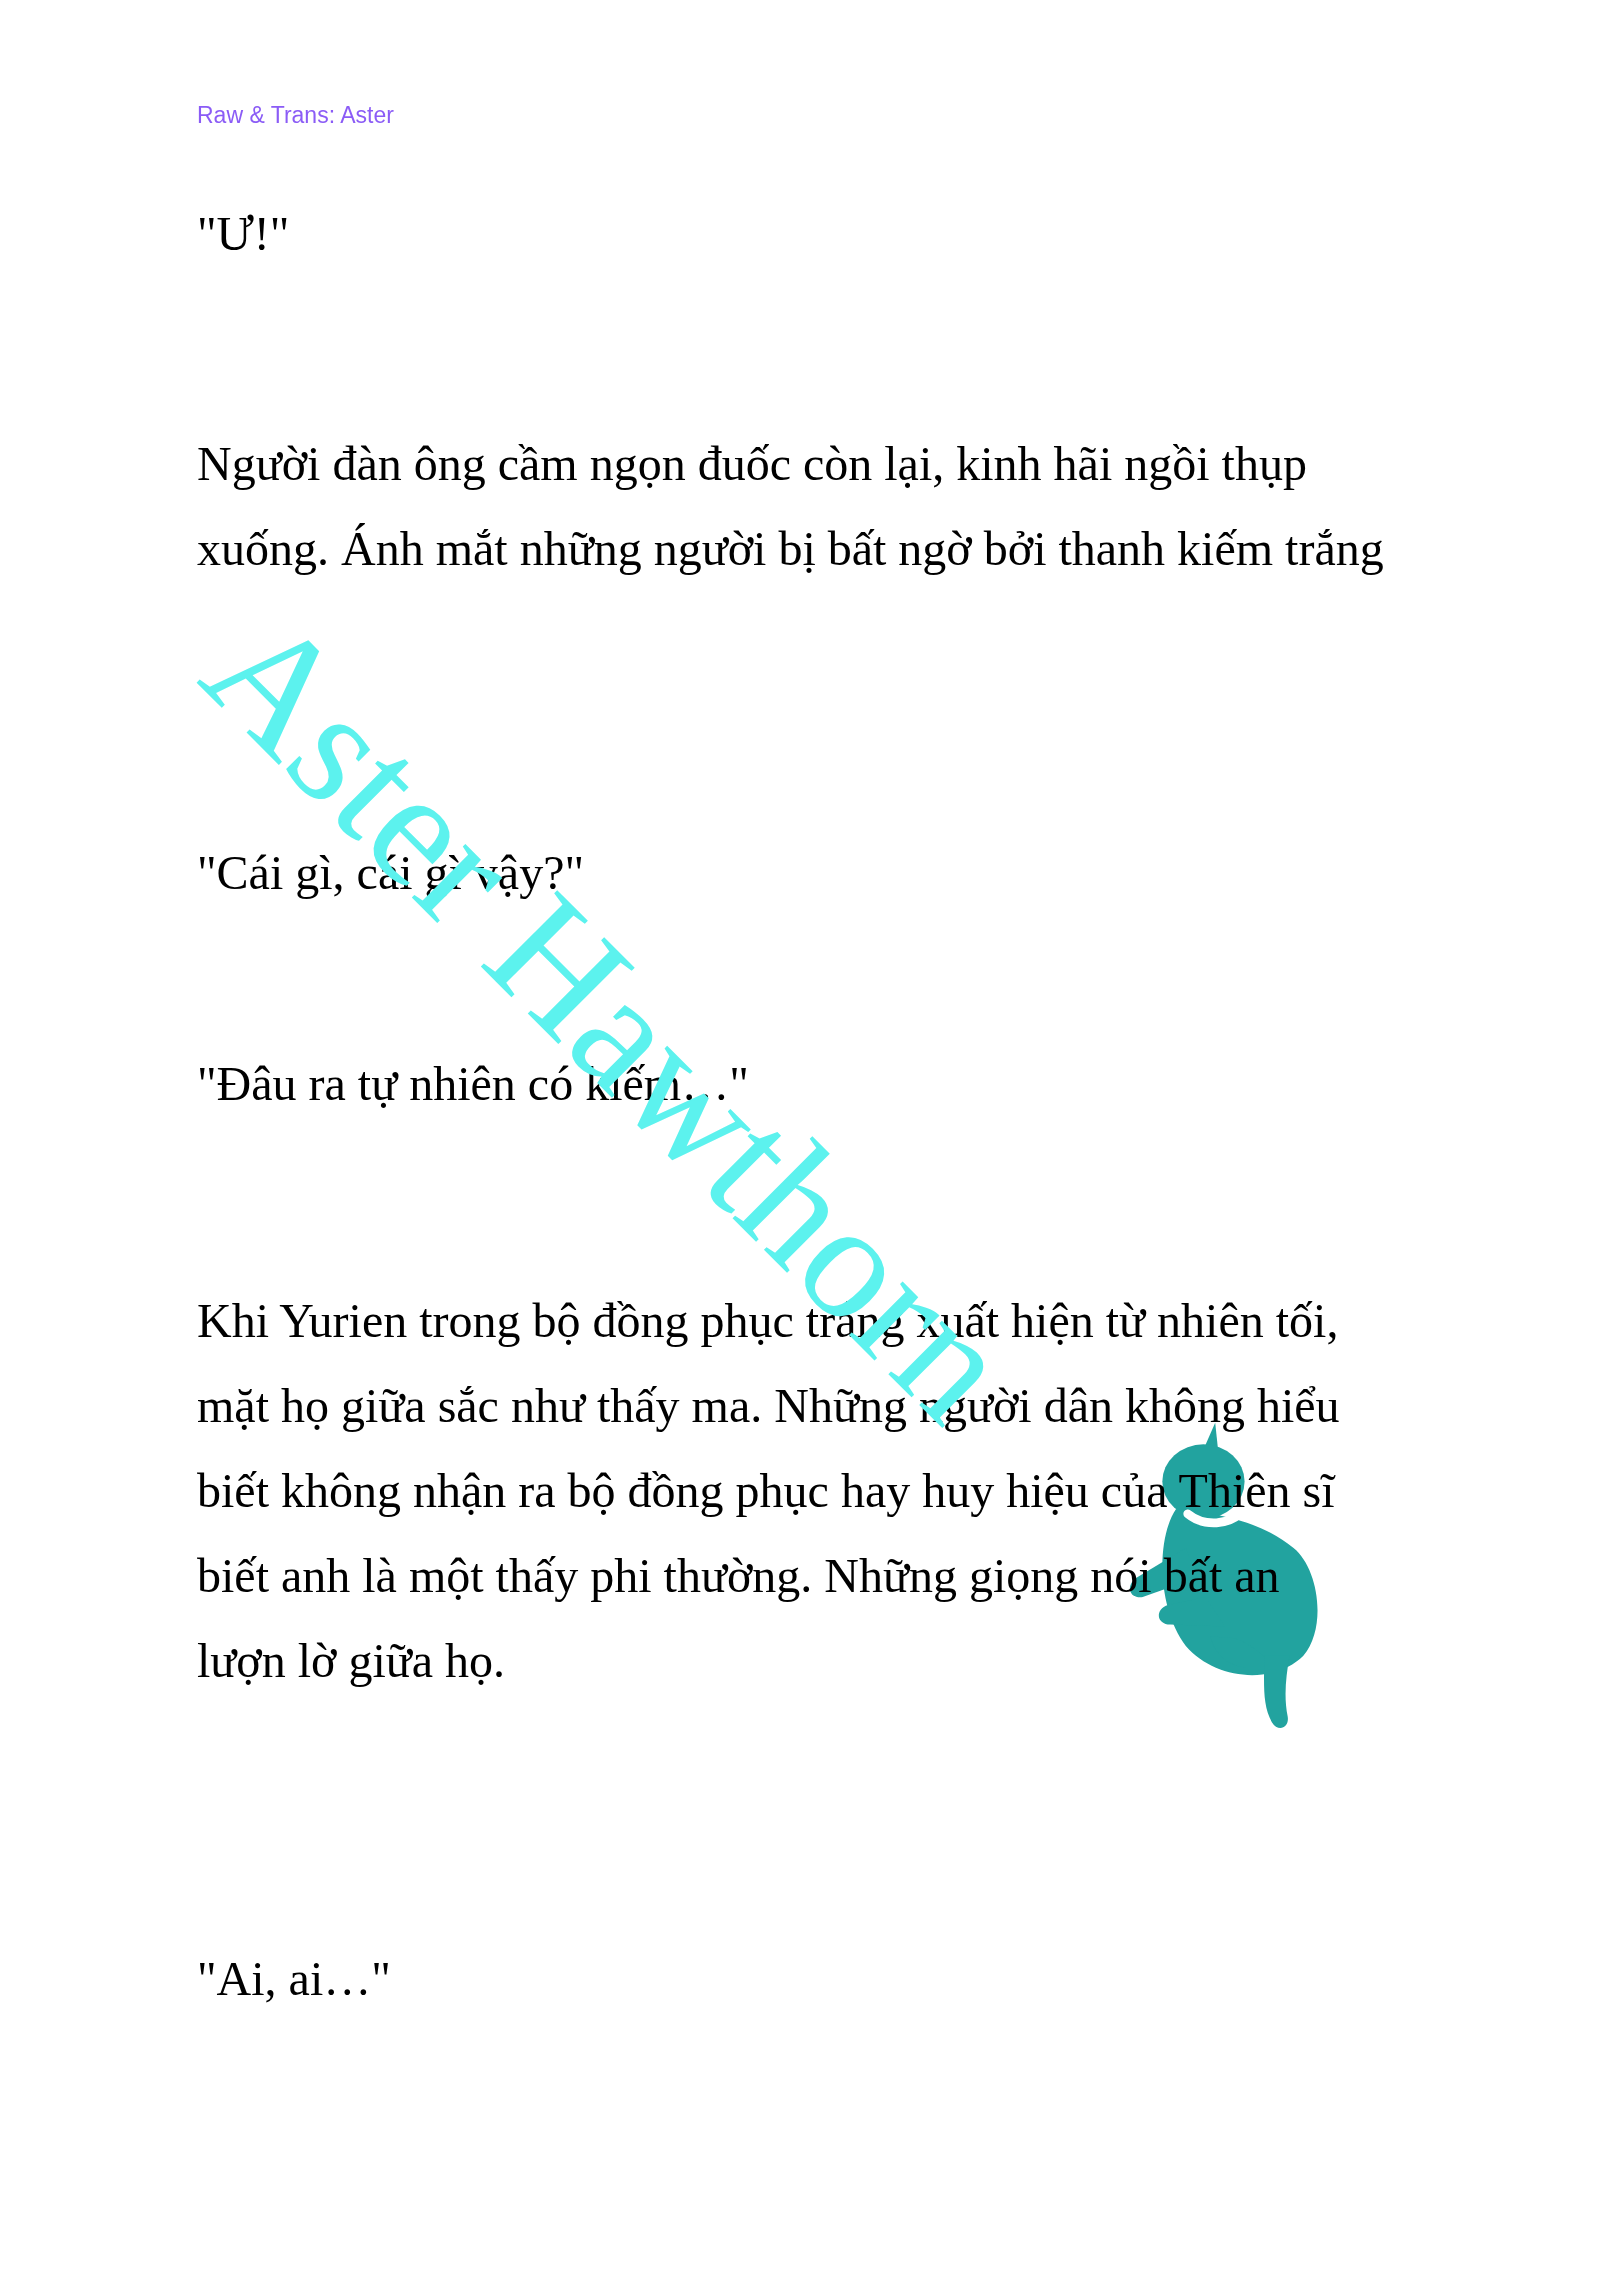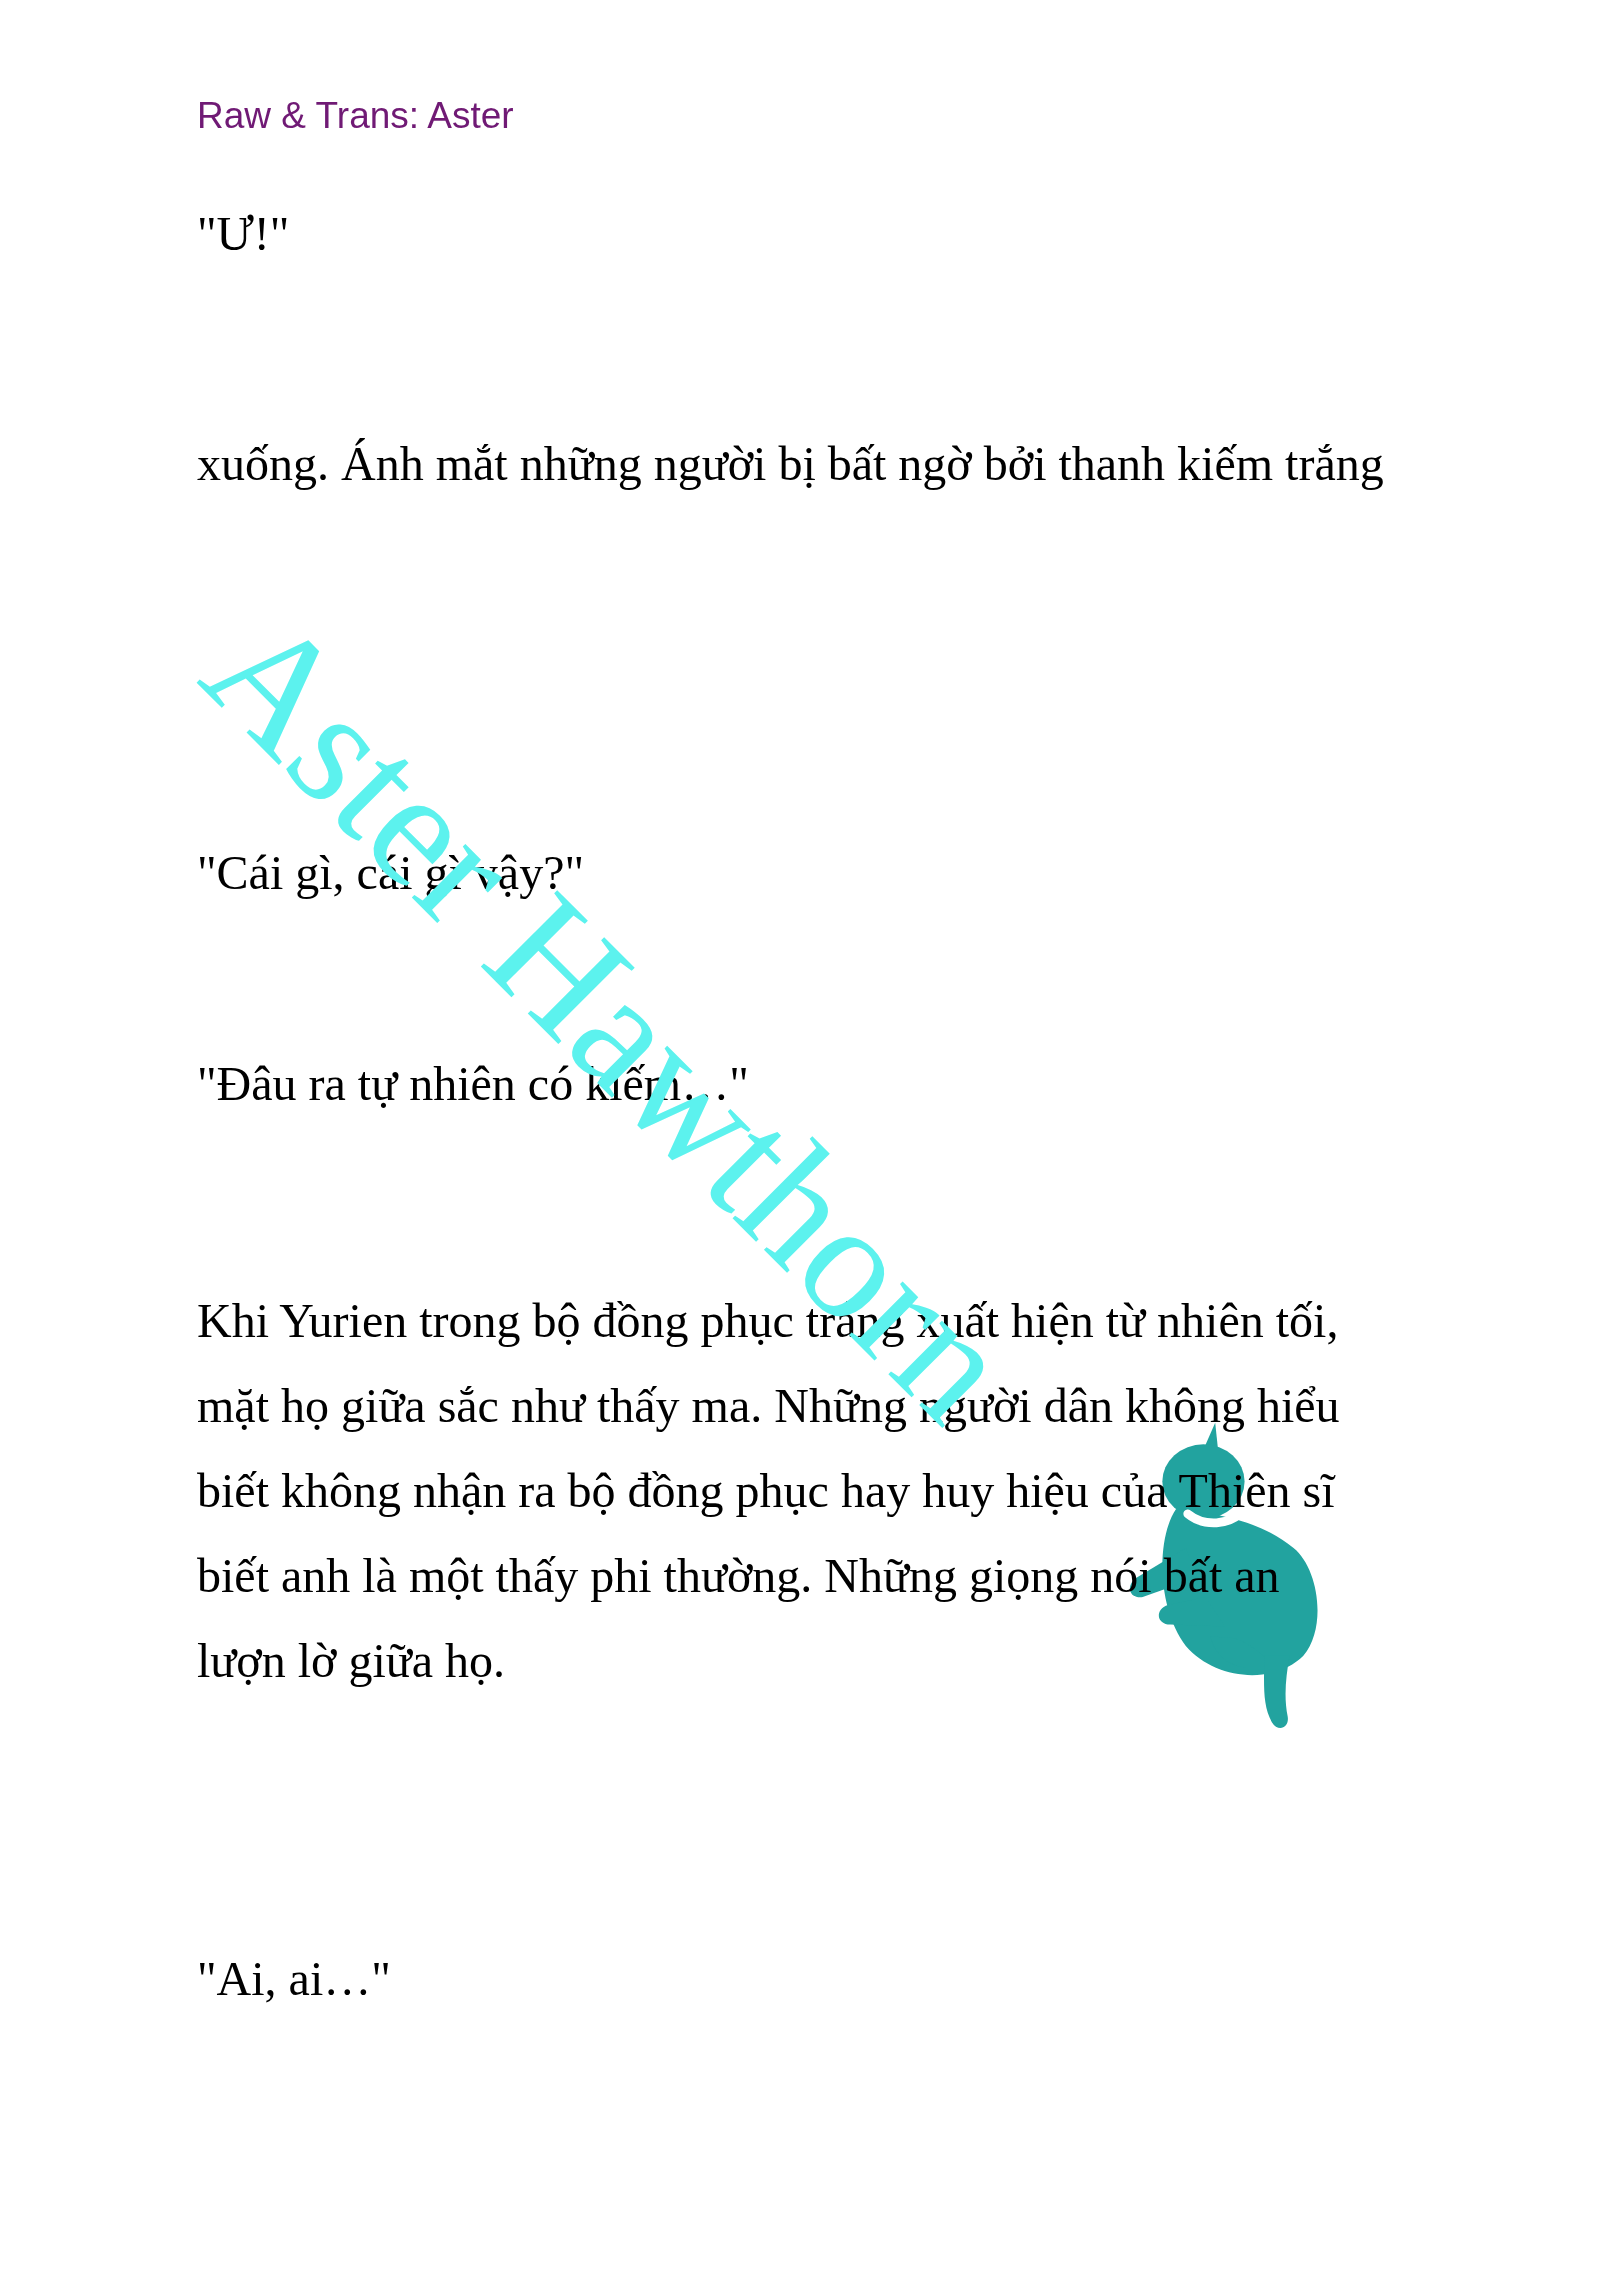--- a/index.html
+++ b/index.html
@@ -39,23 +39,23 @@
       white-space: nowrap;
       transform-origin: 0 0;
       transform: rotate(45deg) translate(0, -61px);
       pointer-events: none;
     }
     .header {
       position: absolute;
       left: 197px;
       top: 99px;
       font-family: "Liberation Sans", "DejaVu Sans", sans-serif;
-      font-size: 37px;
+      font-size: 23px;
       line-height: 33px;
-      color: #701a75;
+      color: #8b5cf6;
       z-index: 2;
       white-space: nowrap;
     }
     .para {
       position: absolute;
       left: 197px;
       font-family: "Liberation Serif", "DejaVu Serif", serif;
       font-size: 48px;
       line-height: 85px;
       color: #000000;
@@ -93,20 +93,21 @@
     <path d="M72 105 C88 118, 115 118, 130 100" stroke="#ffffff" stroke-width="9" fill="none" stroke-linecap="round"></path>
   </svg>
 
   <div class="header">Raw &amp; Trans: Aster</div>
 
   <p class="para" style="top:191px;">
     <span class="line">"Ư!"</span>
   </p>
 
   <p class="para" style="top:421px;">
+    <span class="line">Người đàn ông cầm ngọn đuốc còn lại, kinh hãi ngồi thụp</span>
     <span class="line">xuống. Ánh mắt những người bị bất ngờ bởi thanh kiếm trắng</span>
   </p>
 
   <p class="para" style="top:830px;">
     <span class="line">"Cái gì, cái gì vậy?"</span>
   </p>
 
   <p class="para" style="top:1041px;">
     <span class="line">"Đâu ra tự nhiên có kiếm…"</span>
   </p>

